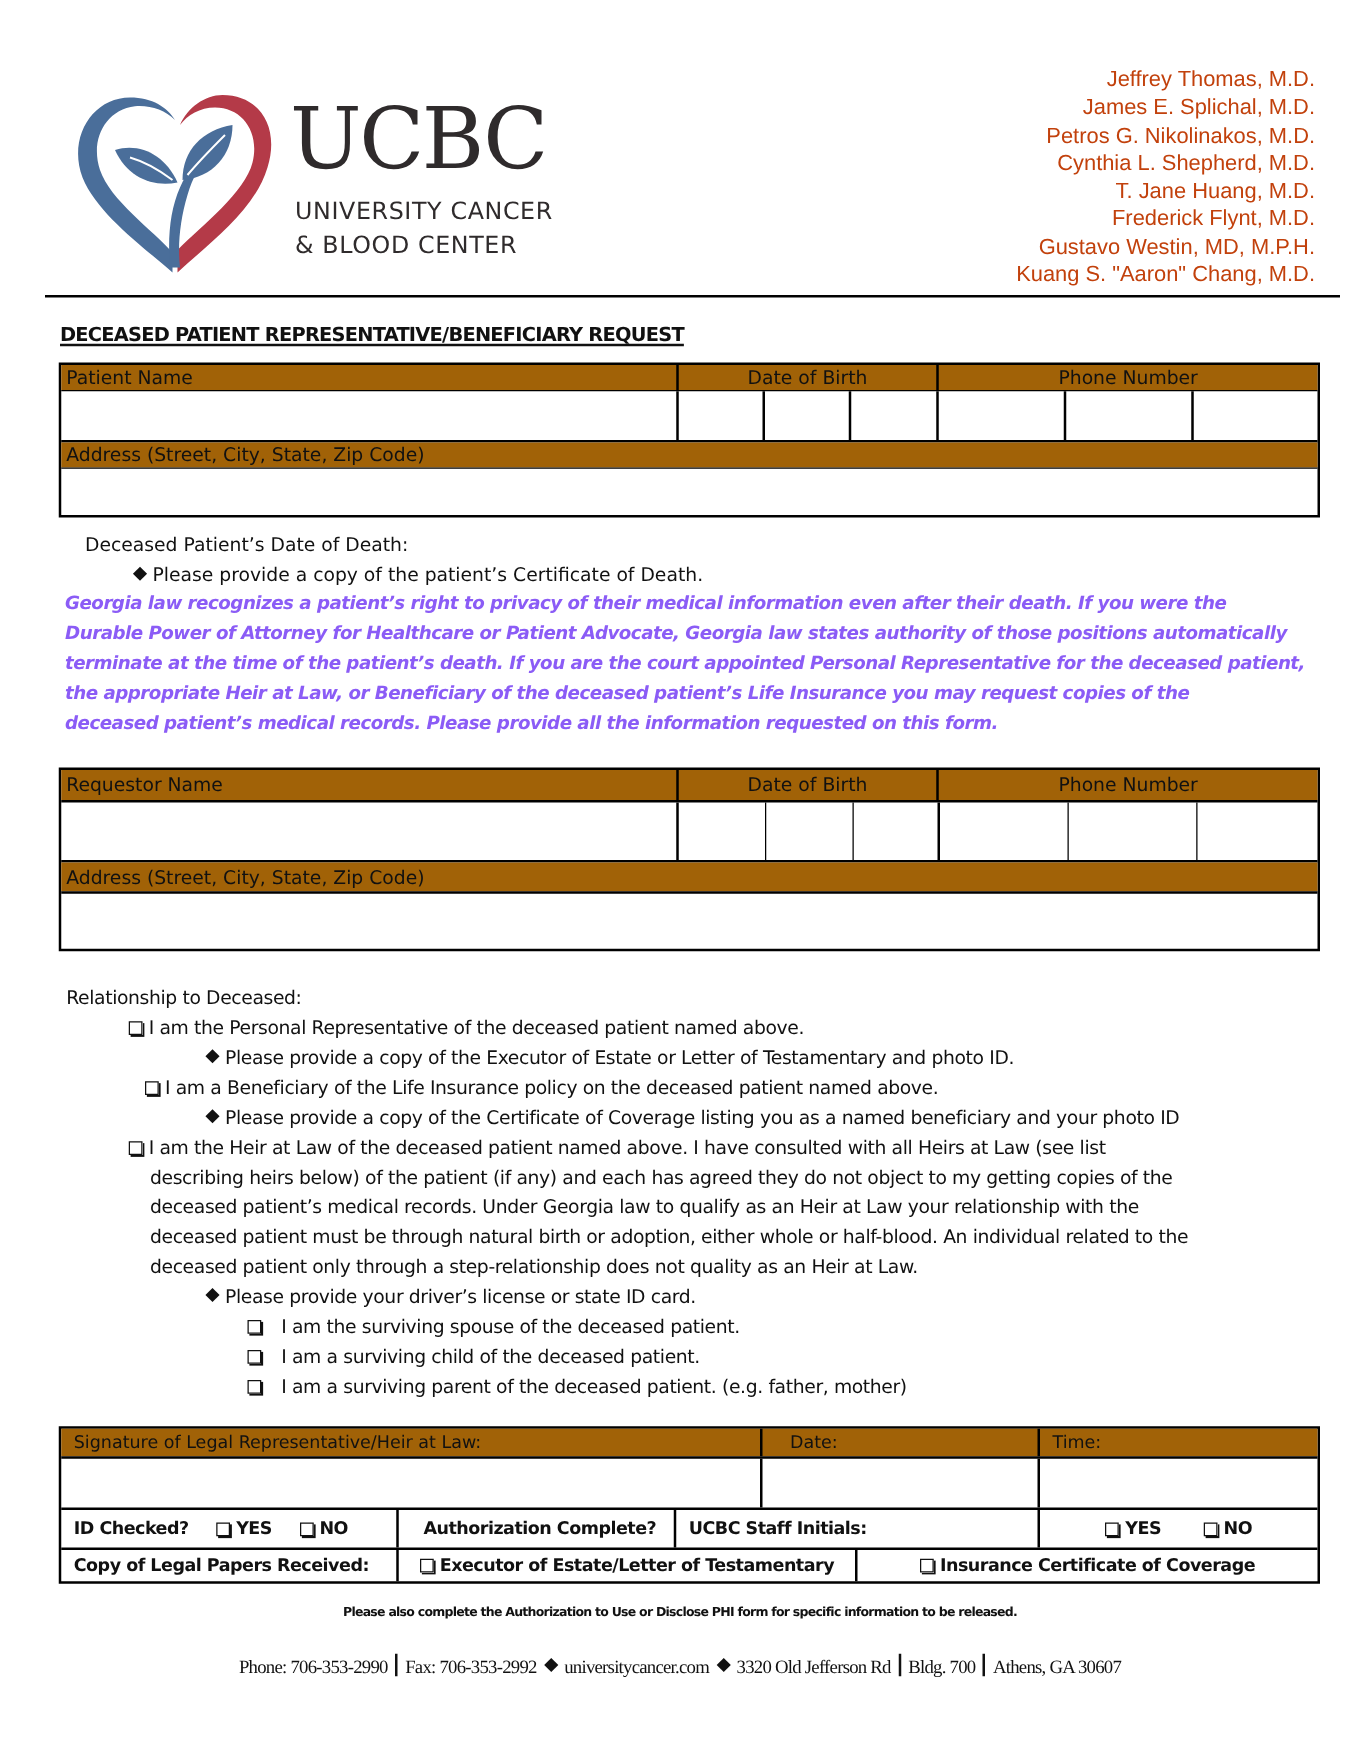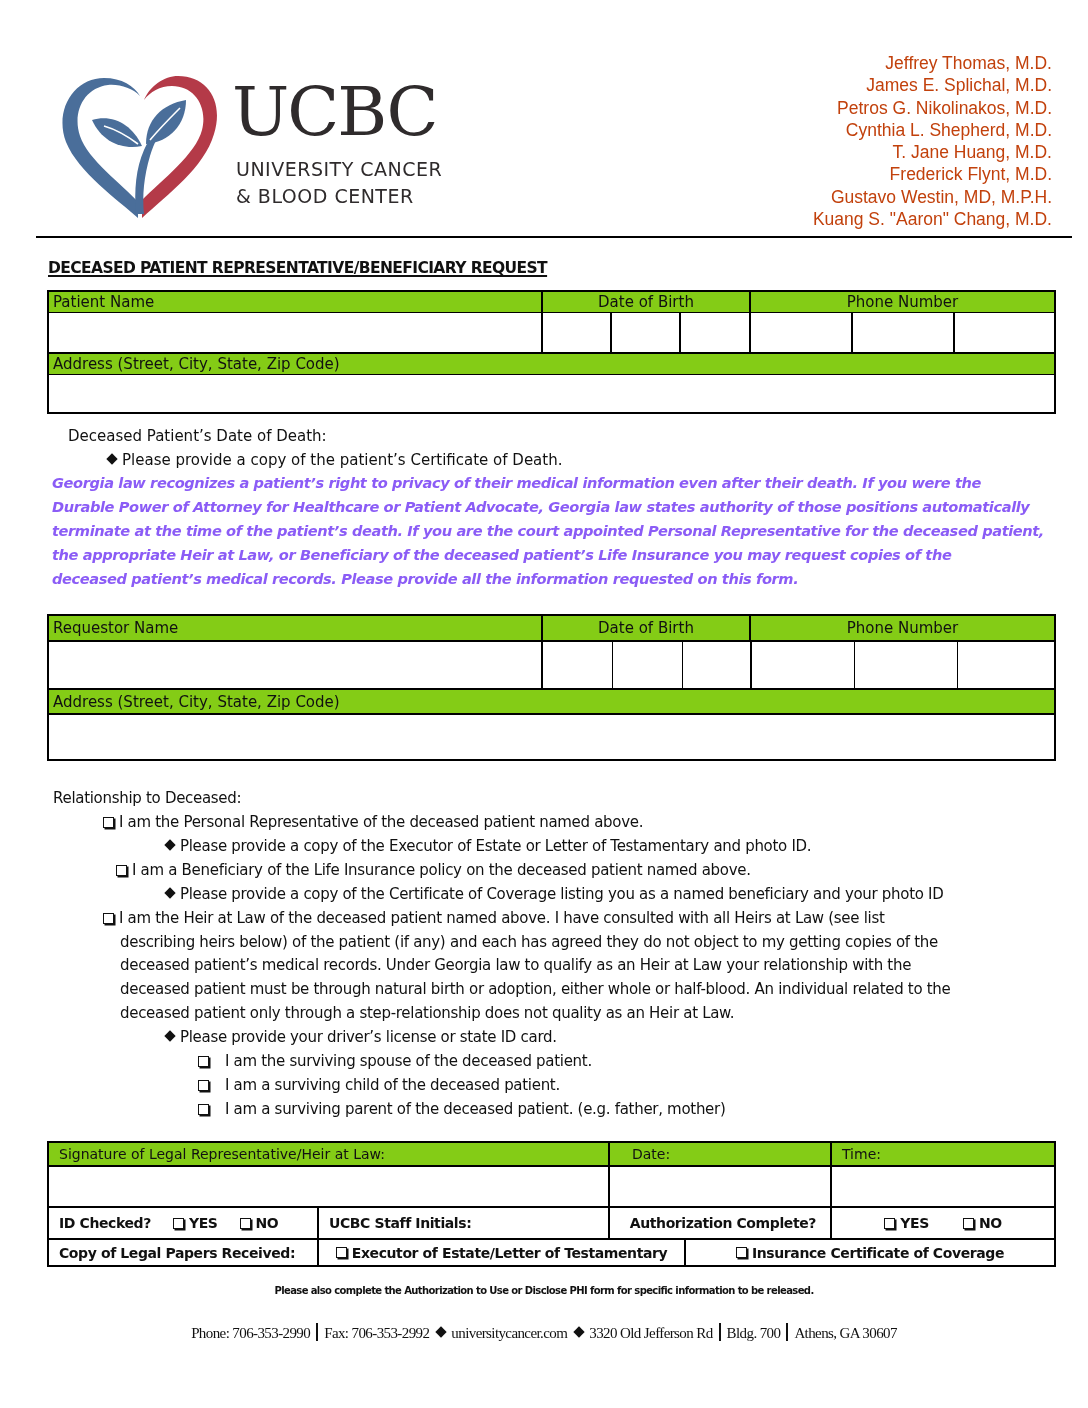--- a/index.html
+++ b/index.html
@@ -11,21 +11,21 @@
   .brand-ucbc { position: absolute; left: 232px; top: 78px; font-family: "DejaVu Serif", serif; font-size: 68px; line-height: 68px; color: #2f2b2c; letter-spacing: -2px; }
   .brand-line { position: absolute; left: 236px; font-family: "DejaVu Sans", sans-serif; font-size: 19px; color: #2f2b2c; letter-spacing: 0.5px; }
   .doctors { position: absolute; right: 36px; top: 52px; text-align: right; font-family: "Liberation Sans", sans-serif; font-size: 17.5px; line-height: 22.3px; color: #c2410c; }
   .header-rule { position: absolute; left: 36px; right: 16px; top: 236px; height: 2px; background: #000; }
 
   .title { position: absolute; left: 48px; top: 259px; font-family: "DejaVu Sans", sans-serif; font-weight: bold; font-size: 15.5px; text-decoration: underline; text-decoration-thickness: 2px; text-underline-offset: 2px; letter-spacing: -0.6px; }
 
   
   .tbl { position: absolute; border: 2px solid #000; }
   .row { position: absolute; left: 0; right: 0; display: flex; }
-  .hdr { background: #84cc16; }
+  .hdr { background: #a16207; }
   .cell { border-right: 2px solid #000; height: 100%; font-family: "DejaVu Sans", sans-serif; font-size: 15px; padding: 0 4px; display: flex; align-items: center; overflow: hidden; white-space: nowrap; }
   .cell:last-child { border-right: none; }
   .center { justify-content: center; }
   .rule-h { position: absolute; left: 0; right: 0; height: 2px; background: #000; }
   .thin { border-right-width: 1px; }
   input.fill { width: 100%; height: 100%; border: none; background: transparent; outline: none; font-family: "DejaVu Sans", sans-serif; font-size: 14px; padding: 0 4px; }
 
   .para { position: absolute; font-family: "DejaVu Sans", sans-serif; font-size: 15px; line-height: 24px; color: #111; white-space: nowrap; }
   .italic-block { position: absolute; left: 52px; top: 471px; width: 990px; font-family: "DejaVu Sans", sans-serif; font-style: italic; font-weight: bold; font-size: 14.6px; line-height: 24px; letter-spacing: -0.4px; color: #8b5cf6; }
   .italic-block .ln { display: block; white-space: nowrap; }
@@ -234,22 +234,22 @@
   </div>
   <div class="rule-h" style="top:63px;"></div>
   <div class="row" style="top:65px; height:30px;">
     <div class="cell bold-lbl" style="width:270px; padding-left:10px;">
       <span>ID Checked?</span>
       <span class="cb" style="margin-left:22px;"></span>
         <span>YES</span>
       <span class="cb" style="margin-left:22px;"></span>
         <span>NO</span>
     </div>
+    <div class="cell bold-lbl" style="width:222px; justify-content:flex-end; padding-right:14px;">Authorization Complete?</div>
     <div class="cell bold-lbl" style="width:291px; padding-left:10px;">UCBC Staff Initials:</div>
-    <div class="cell bold-lbl" style="width:222px; justify-content:flex-end; padding-right:14px;">Authorization Complete?</div>
     <div class="cell bold-lbl center" style="flex:1;">
       <span class="cb"></span>
         <span>YES</span>
       <span class="cb" style="margin-left:34px;"></span>
         <span>NO</span>
     </div>
   </div>
   <div class="rule-h" style="top:95px;"></div>
   <div class="row" style="top:97px; height:25px;">
     <div class="cell bold-lbl" style="width:270px; padding-left:10px;">Copy of Legal Papers Received:</div>

